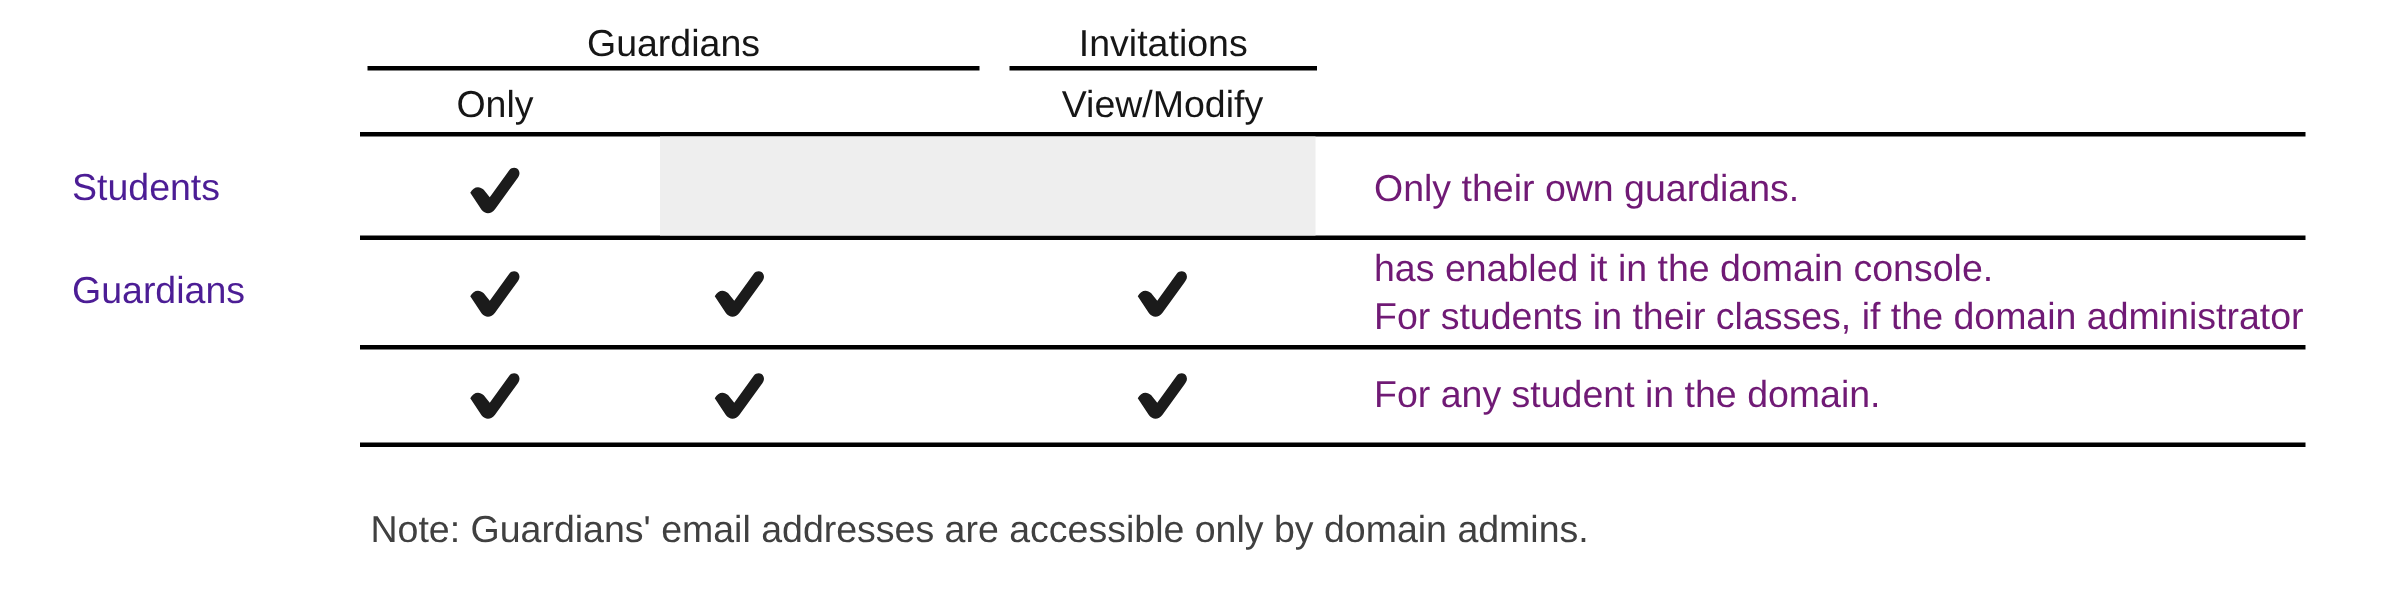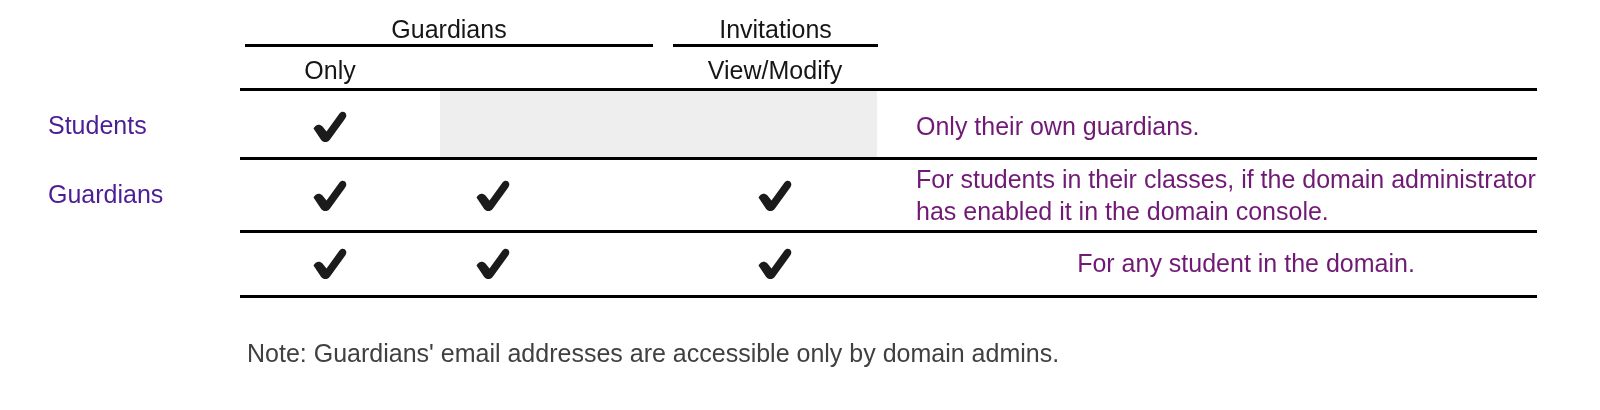--- a/index.html
+++ b/index.html
@@ -155,40 +155,40 @@
       <path d="M5.5 23.5 C7.5 19.5 11.5 18.5 14.5 21.5 L18.5 26.5 L31.5 8.5 C33.5 6 37 6.5 38 9 C38.8 11 38 12.5 36.5 14.5 L22 34.5 C19.5 37.8 15.5 38 13 34.8 Z" fill="#1b1b1b"></path>
     </svg>
   </div>
   <div class="check" style="left:775px;top:174px;">
     <svg viewBox="0 0 44 44" aria-hidden="true">
       <path d="M5.5 23.5 C7.5 19.5 11.5 18.5 14.5 21.5 L18.5 26.5 L31.5 8.5 C33.5 6 37 6.5 38 9 C38.8 11 38 12.5 36.5 14.5 L22 34.5 C19.5 37.8 15.5 38 13 34.8 Z" fill="#1b1b1b"></path>
     </svg>
   </div>
 
   <div class="desc" style="top:163px;">
+    <span class="line">has enabled it in the domain console.</span>
     <span class="line">For students in their classes, if the domain administrator</span>
-    <span class="line">has enabled it in the domain console.</span>
   </div>
 
 
   <div class="check" style="left:330px;top:242px;">
     <svg viewBox="0 0 44 44" aria-hidden="true">
       <path d="M5.5 23.5 C7.5 19.5 11.5 18.5 14.5 21.5 L18.5 26.5 L31.5 8.5 C33.5 6 37 6.5 38 9 C38.8 11 38 12.5 36.5 14.5 L22 34.5 C19.5 37.8 15.5 38 13 34.8 Z" fill="#1b1b1b"></path>
     </svg>
   </div>
   <div class="check" style="left:493px;top:242px;">
     <svg viewBox="0 0 44 44" aria-hidden="true">
       <path d="M5.5 23.5 C7.5 19.5 11.5 18.5 14.5 21.5 L18.5 26.5 L31.5 8.5 C33.5 6 37 6.5 38 9 C38.8 11 38 12.5 36.5 14.5 L22 34.5 C19.5 37.8 15.5 38 13 34.8 Z" fill="#1b1b1b"></path>
     </svg>
   </div>
   <div class="check" style="left:775px;top:242px;">
     <svg viewBox="0 0 44 44" aria-hidden="true">
       <path d="M5.5 23.5 C7.5 19.5 11.5 18.5 14.5 21.5 L18.5 26.5 L31.5 8.5 C33.5 6 37 6.5 38 9 C38.8 11 38 12.5 36.5 14.5 L22 34.5 C19.5 37.8 15.5 38 13 34.8 Z" fill="#1b1b1b"></path>
     </svg>
   </div>
 
-  <div class="desc" style="top:247px;text-align:center;">
+  <div class="desc" style="top:247px;">
     <span class="line">For any student in the domain.</span>
   </div>
 
   <div class="note">Note: Guardians' email addresses are accessible only by domain admins.</div>
 
 </div>
 
 </body></html>

